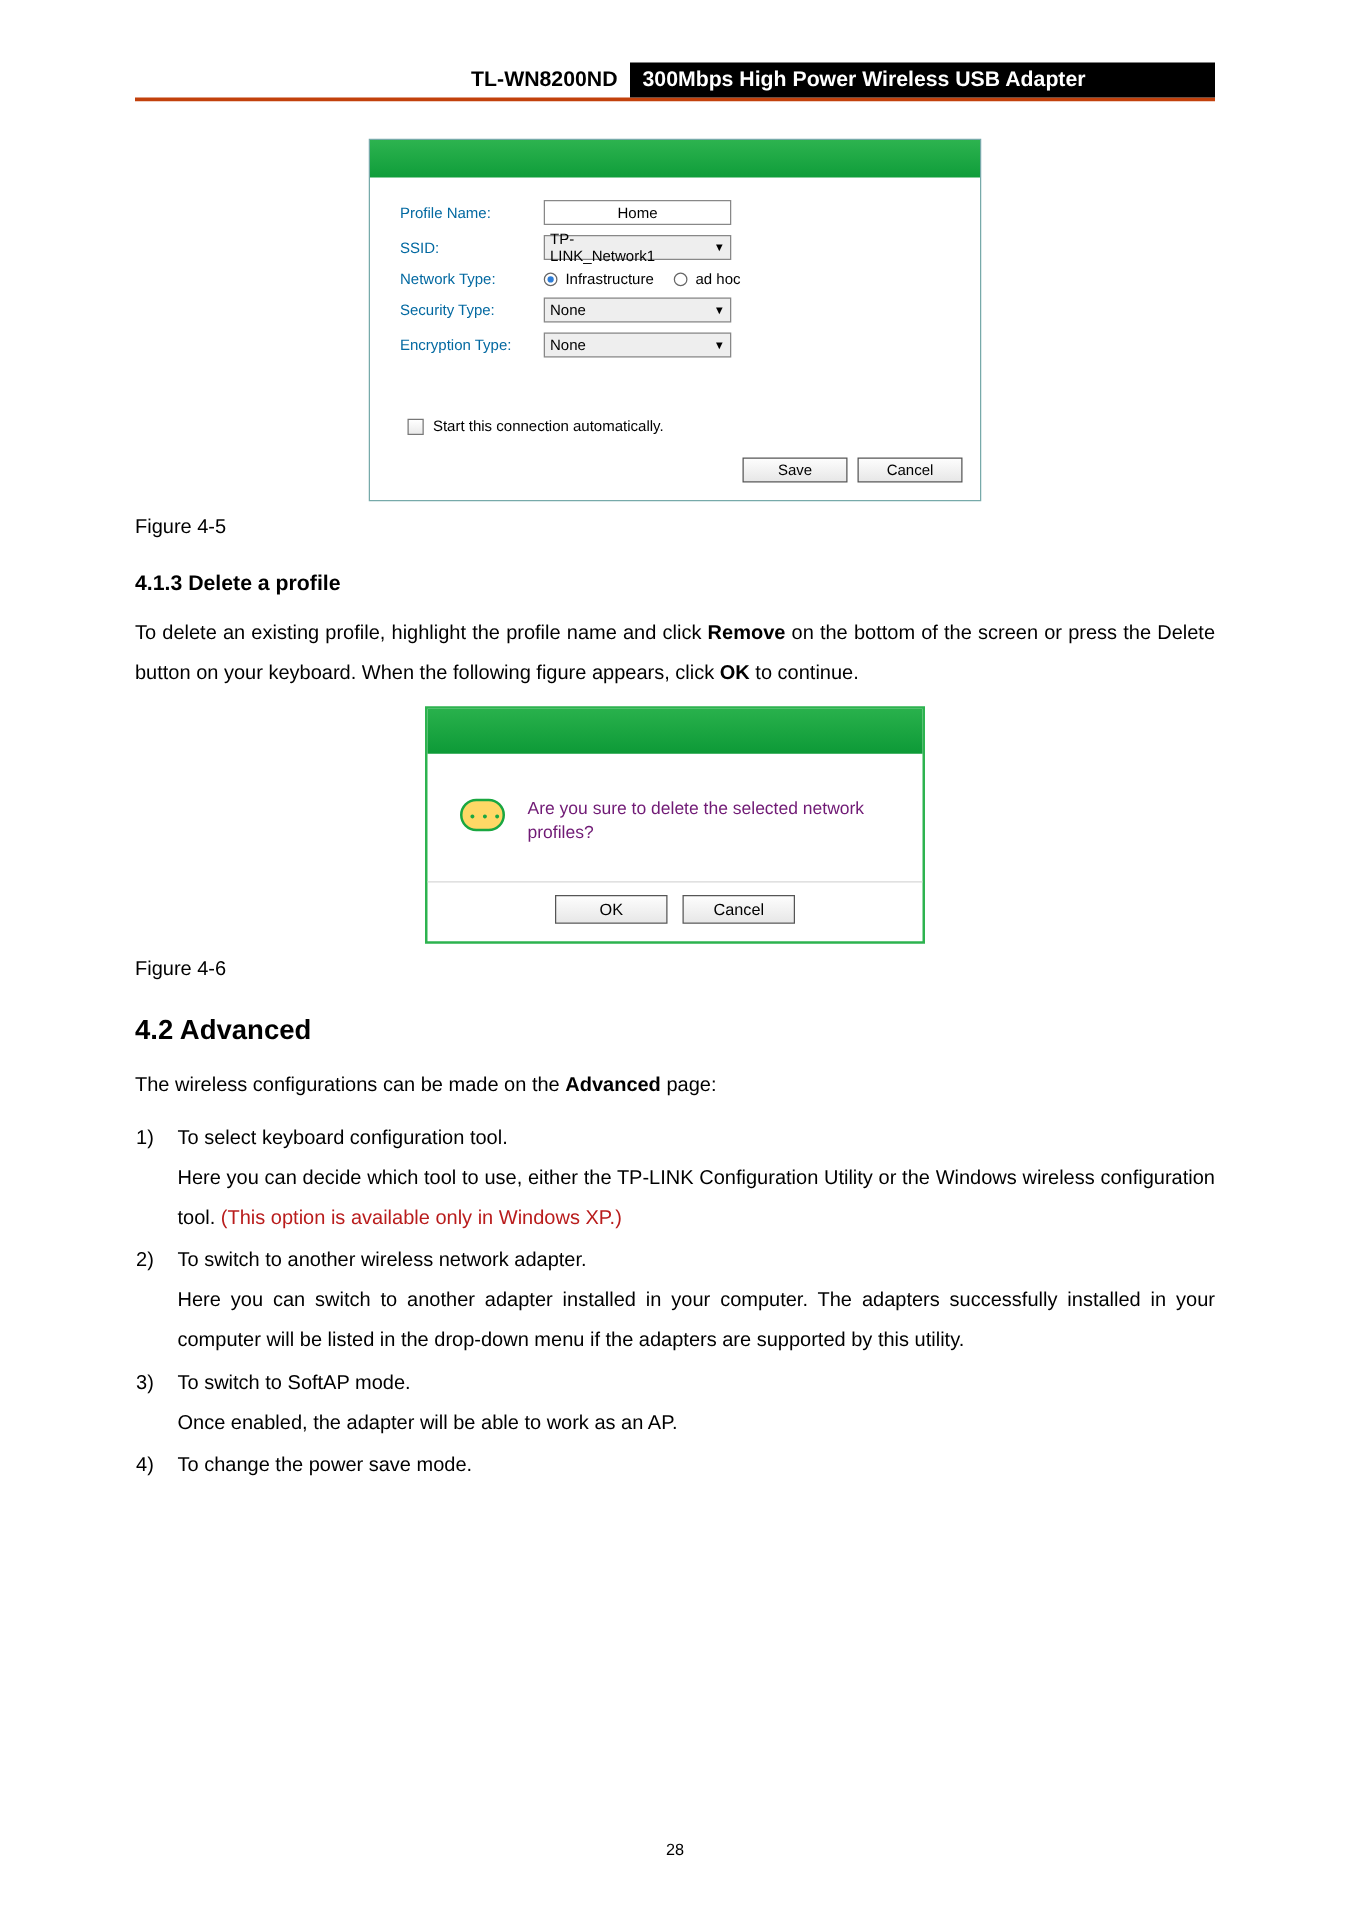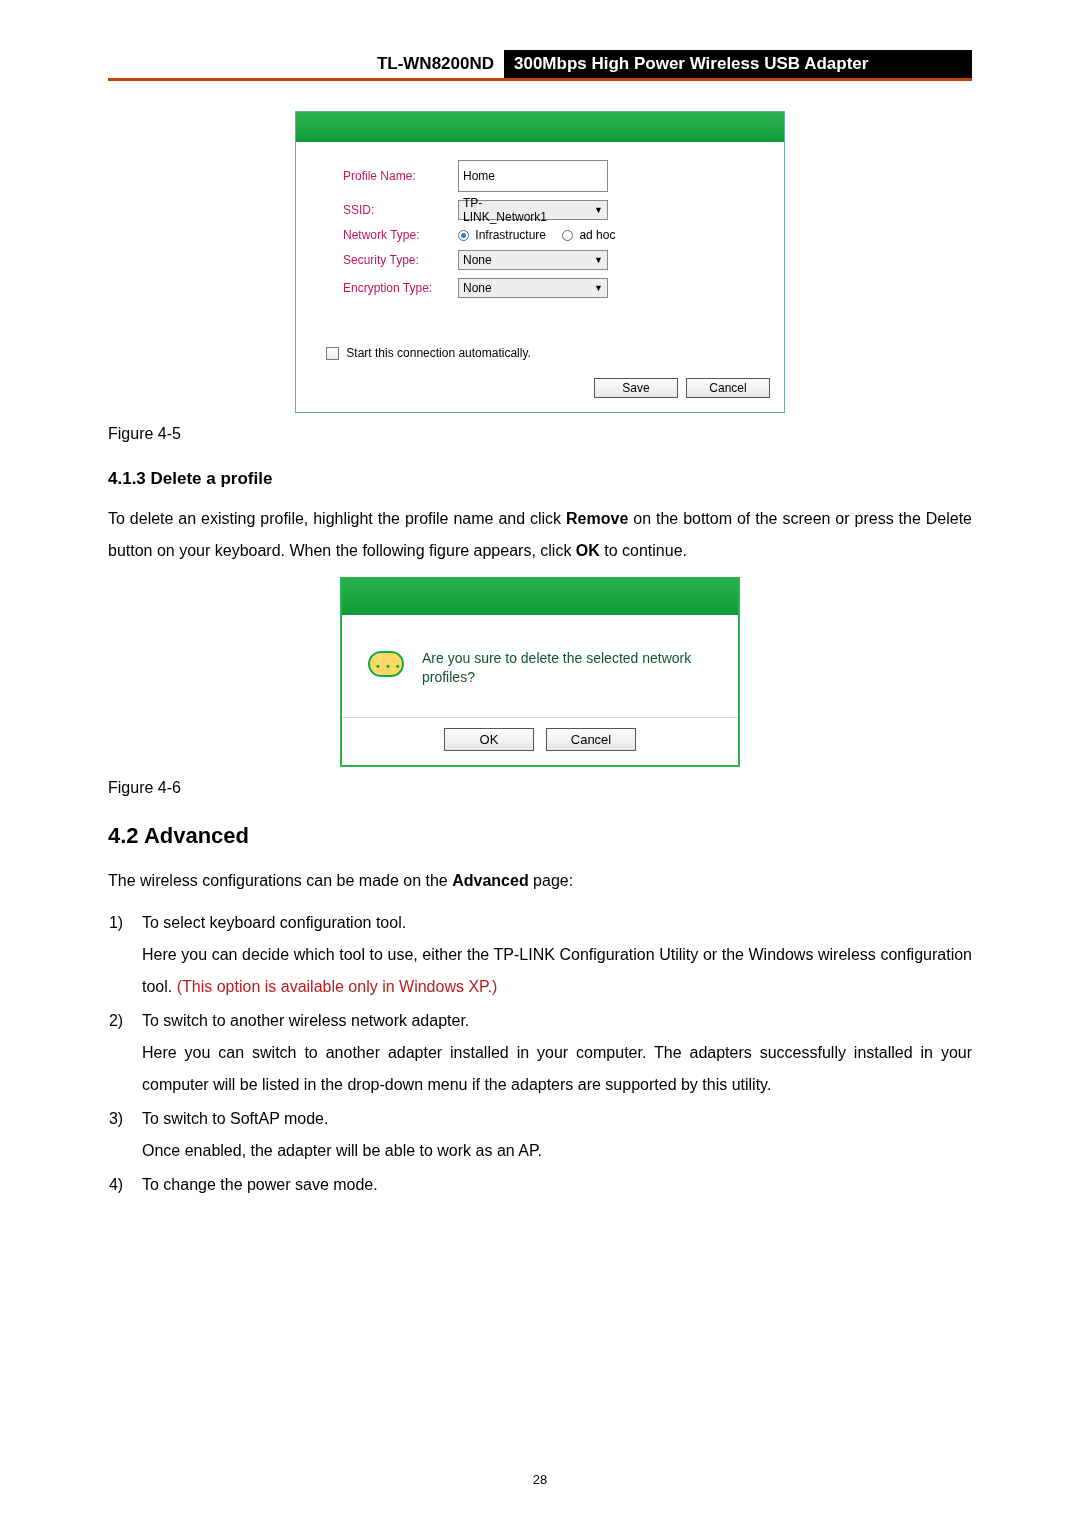--- a/index.html
+++ b/index.html
@@ -57,29 +57,29 @@
   .dlg1-body {
     padding: 18px 24px 10px 24px;
   }
   .frow {
     display: flex;
     align-items: center;
     margin-bottom: 8px;
   }
   .flabel {
     width: 115px;
-    color: #be185d;
-    margin-left: 23px;
+    color: #0369a1;
   }
   .finput {
     border: 1px solid #888;
     background: #fff;
-    height: 32px;
+    height: 20px;
     font-size: 12px;
     padding: 0 4px;
+    text-align: center;
   }
   .finput-name { width: 150px; }
   .fselect {
     border: 1px solid #888;
     background: #eee;
     height: 20px;
     width: 150px;
     display: flex;
     align-items: center;
     justify-content: space-between;
@@ -172,21 +172,21 @@
   }
   .bubble-icon .dots {
     position: absolute;
     top: 7px;
     left: 6px;
     color: #1aa741;
     font-weight: bold;
     font-size: 11px;
     letter-spacing: 1.5px;
   }
-  .dlg2-msg { color: #14532d; line-height: 1.35; }
+  .dlg2-msg { color: #701a75; line-height: 1.35; }
   .dlg2-footer {
     border-top: 1px solid #d8d8d8;
     padding: 10px 0 14px 0;
     display: flex;
     justify-content: center;
     gap: 12px;
   }
   .winbtn2 {
     border: 1px solid #555;
     background: linear-gradient(#fdfdfd,#e7e7e7);

